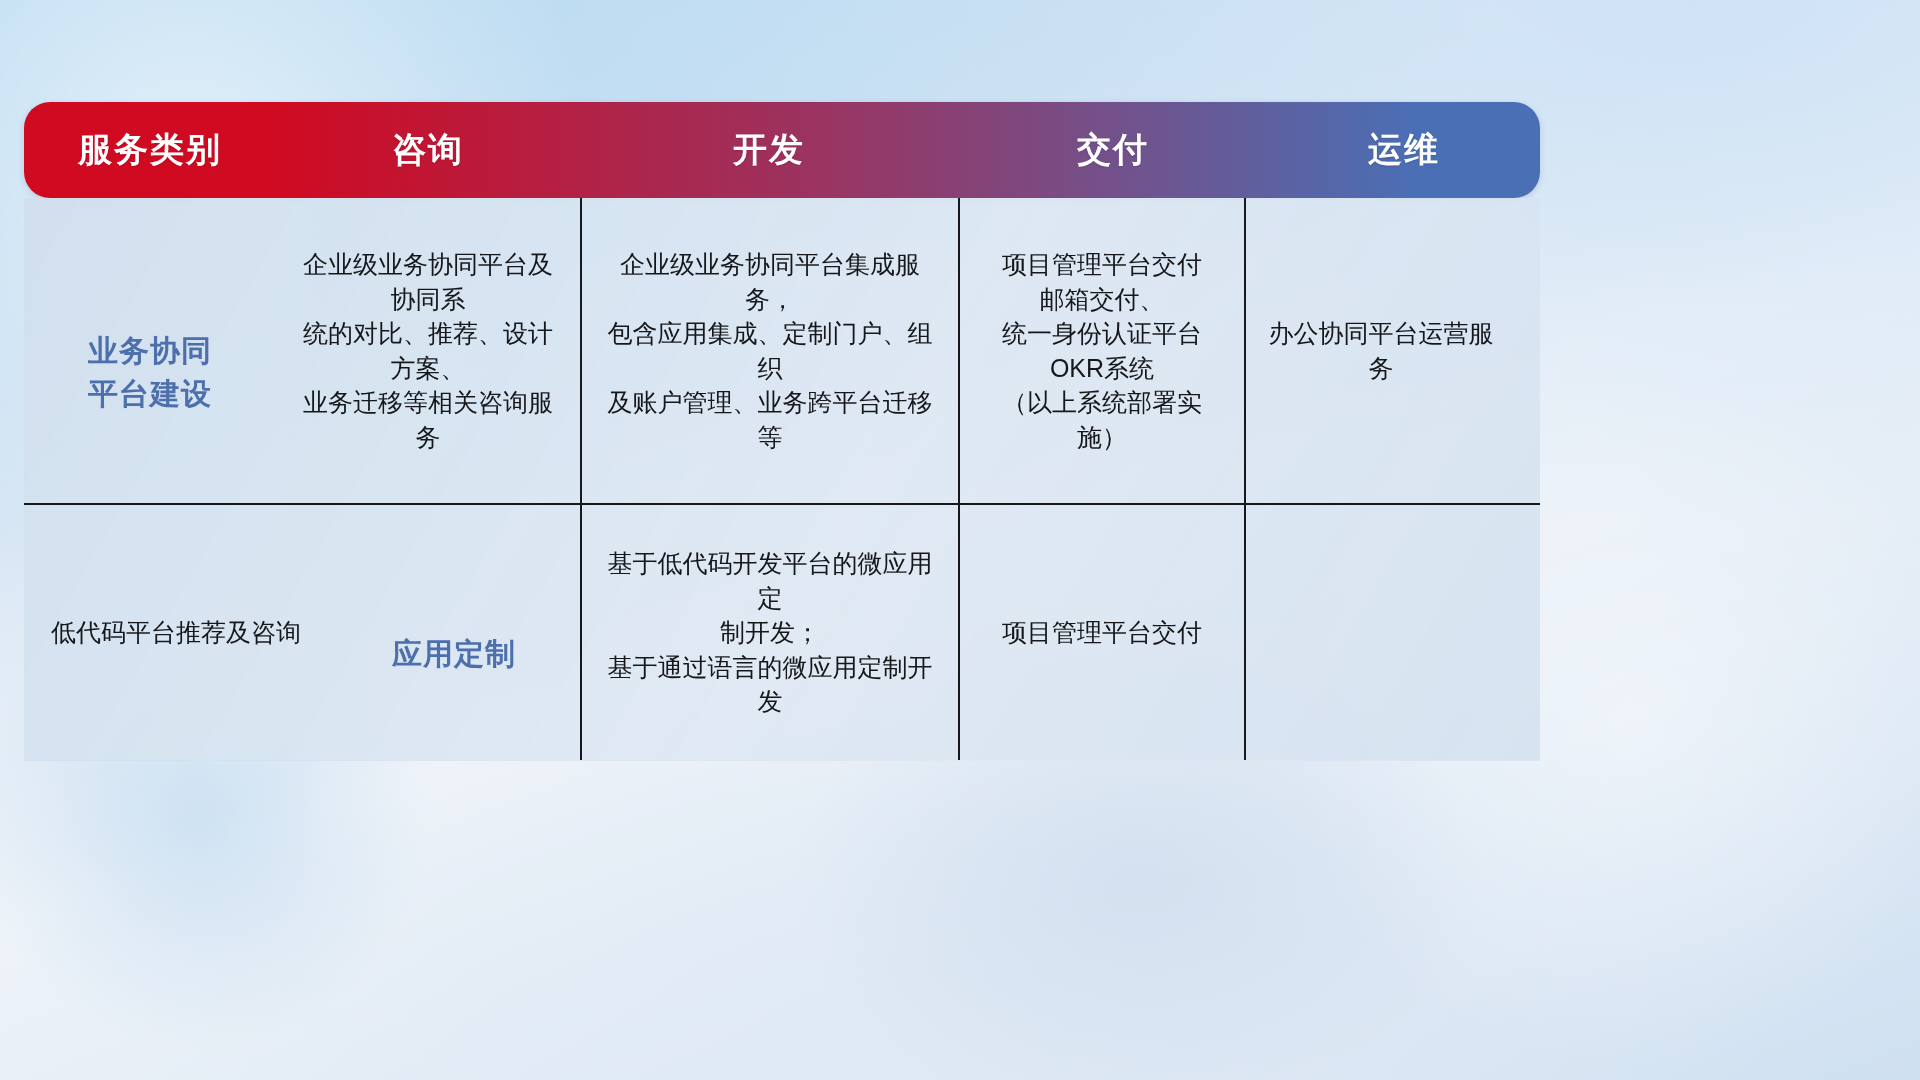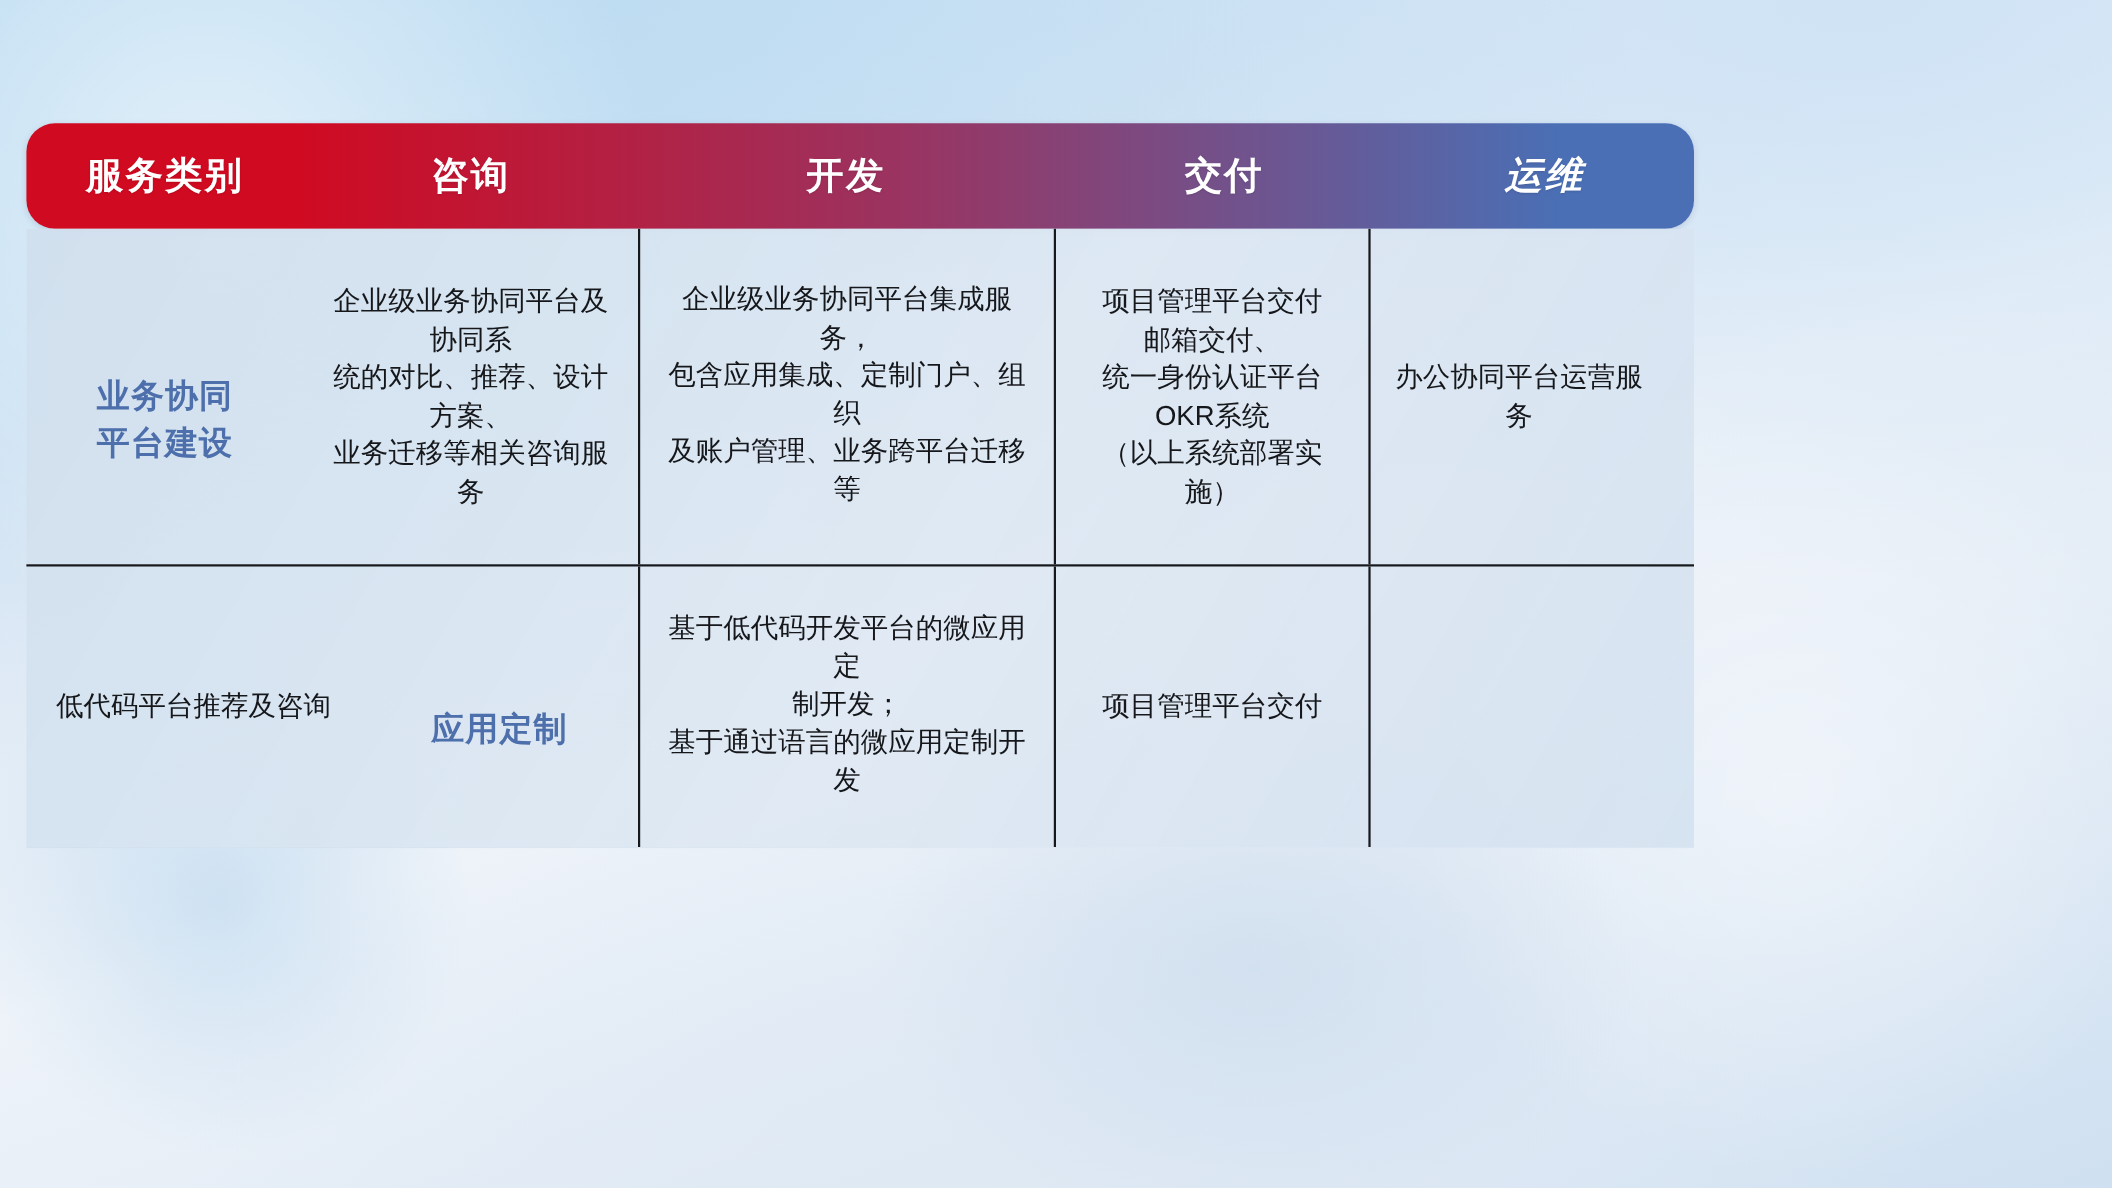--- a/index.html
+++ b/index.html
@@ -34,21 +34,21 @@
     pointer-events:none;
   }
   #bg-glow-4{
     position:absolute;left:-60px;top:560px;width:520px;height:520px;
     background:radial-gradient(circle at 50% 50%, rgba(169,206,235,.45) 0%, rgba(169,206,235,0) 62%);
     pointer-events:none;
   }
 
   
   #table-wrap{
-    position:absolute;left:24px;top:112px;width:1516px;
+    position:absolute;left:24px;top:102px;width:1516px;
   }
   .header-row{
     display:flex;
     height:96px;
     border-radius:26px;
     overflow:hidden;
     box-shadow:0 2px 6px rgba(60,80,120,.18);
   }
   .header-cell{
     display:flex;align-items:center;justify-content:center;
@@ -92,30 +92,30 @@
     font-weight:bold;
     font-size:30px;
     line-height:1.42;
     letter-spacing:1px;
     margin-top:44px;
   }
 
   
   .col-0{width:252px;}
   .col-1{width:304px;}
-  .col-2{width:378px;font-family:Liberation Mono, monospace;}
+  .col-2{width:378px;}
   .col-3{width:286px;}
   .col-4{width:272px;}
 
   
   .h-0{width:252px;}
   .h-1{width:304px;font-family:Liberation Serif, serif;}
   .h-2{width:378px;}
   .h-3{width:310px;}
-  .h-4{width:272px;font-style:italic;}
+  .h-4{width:272px;}
 
   .row-h1{height:305px;}
   .row-h2{height:215px;}
   .row-h3{height:255px;}
 </style>
 </head>
 <body>
 
 <div id="bg-base"></div>
 <div id="bg-glow-1"></div>

